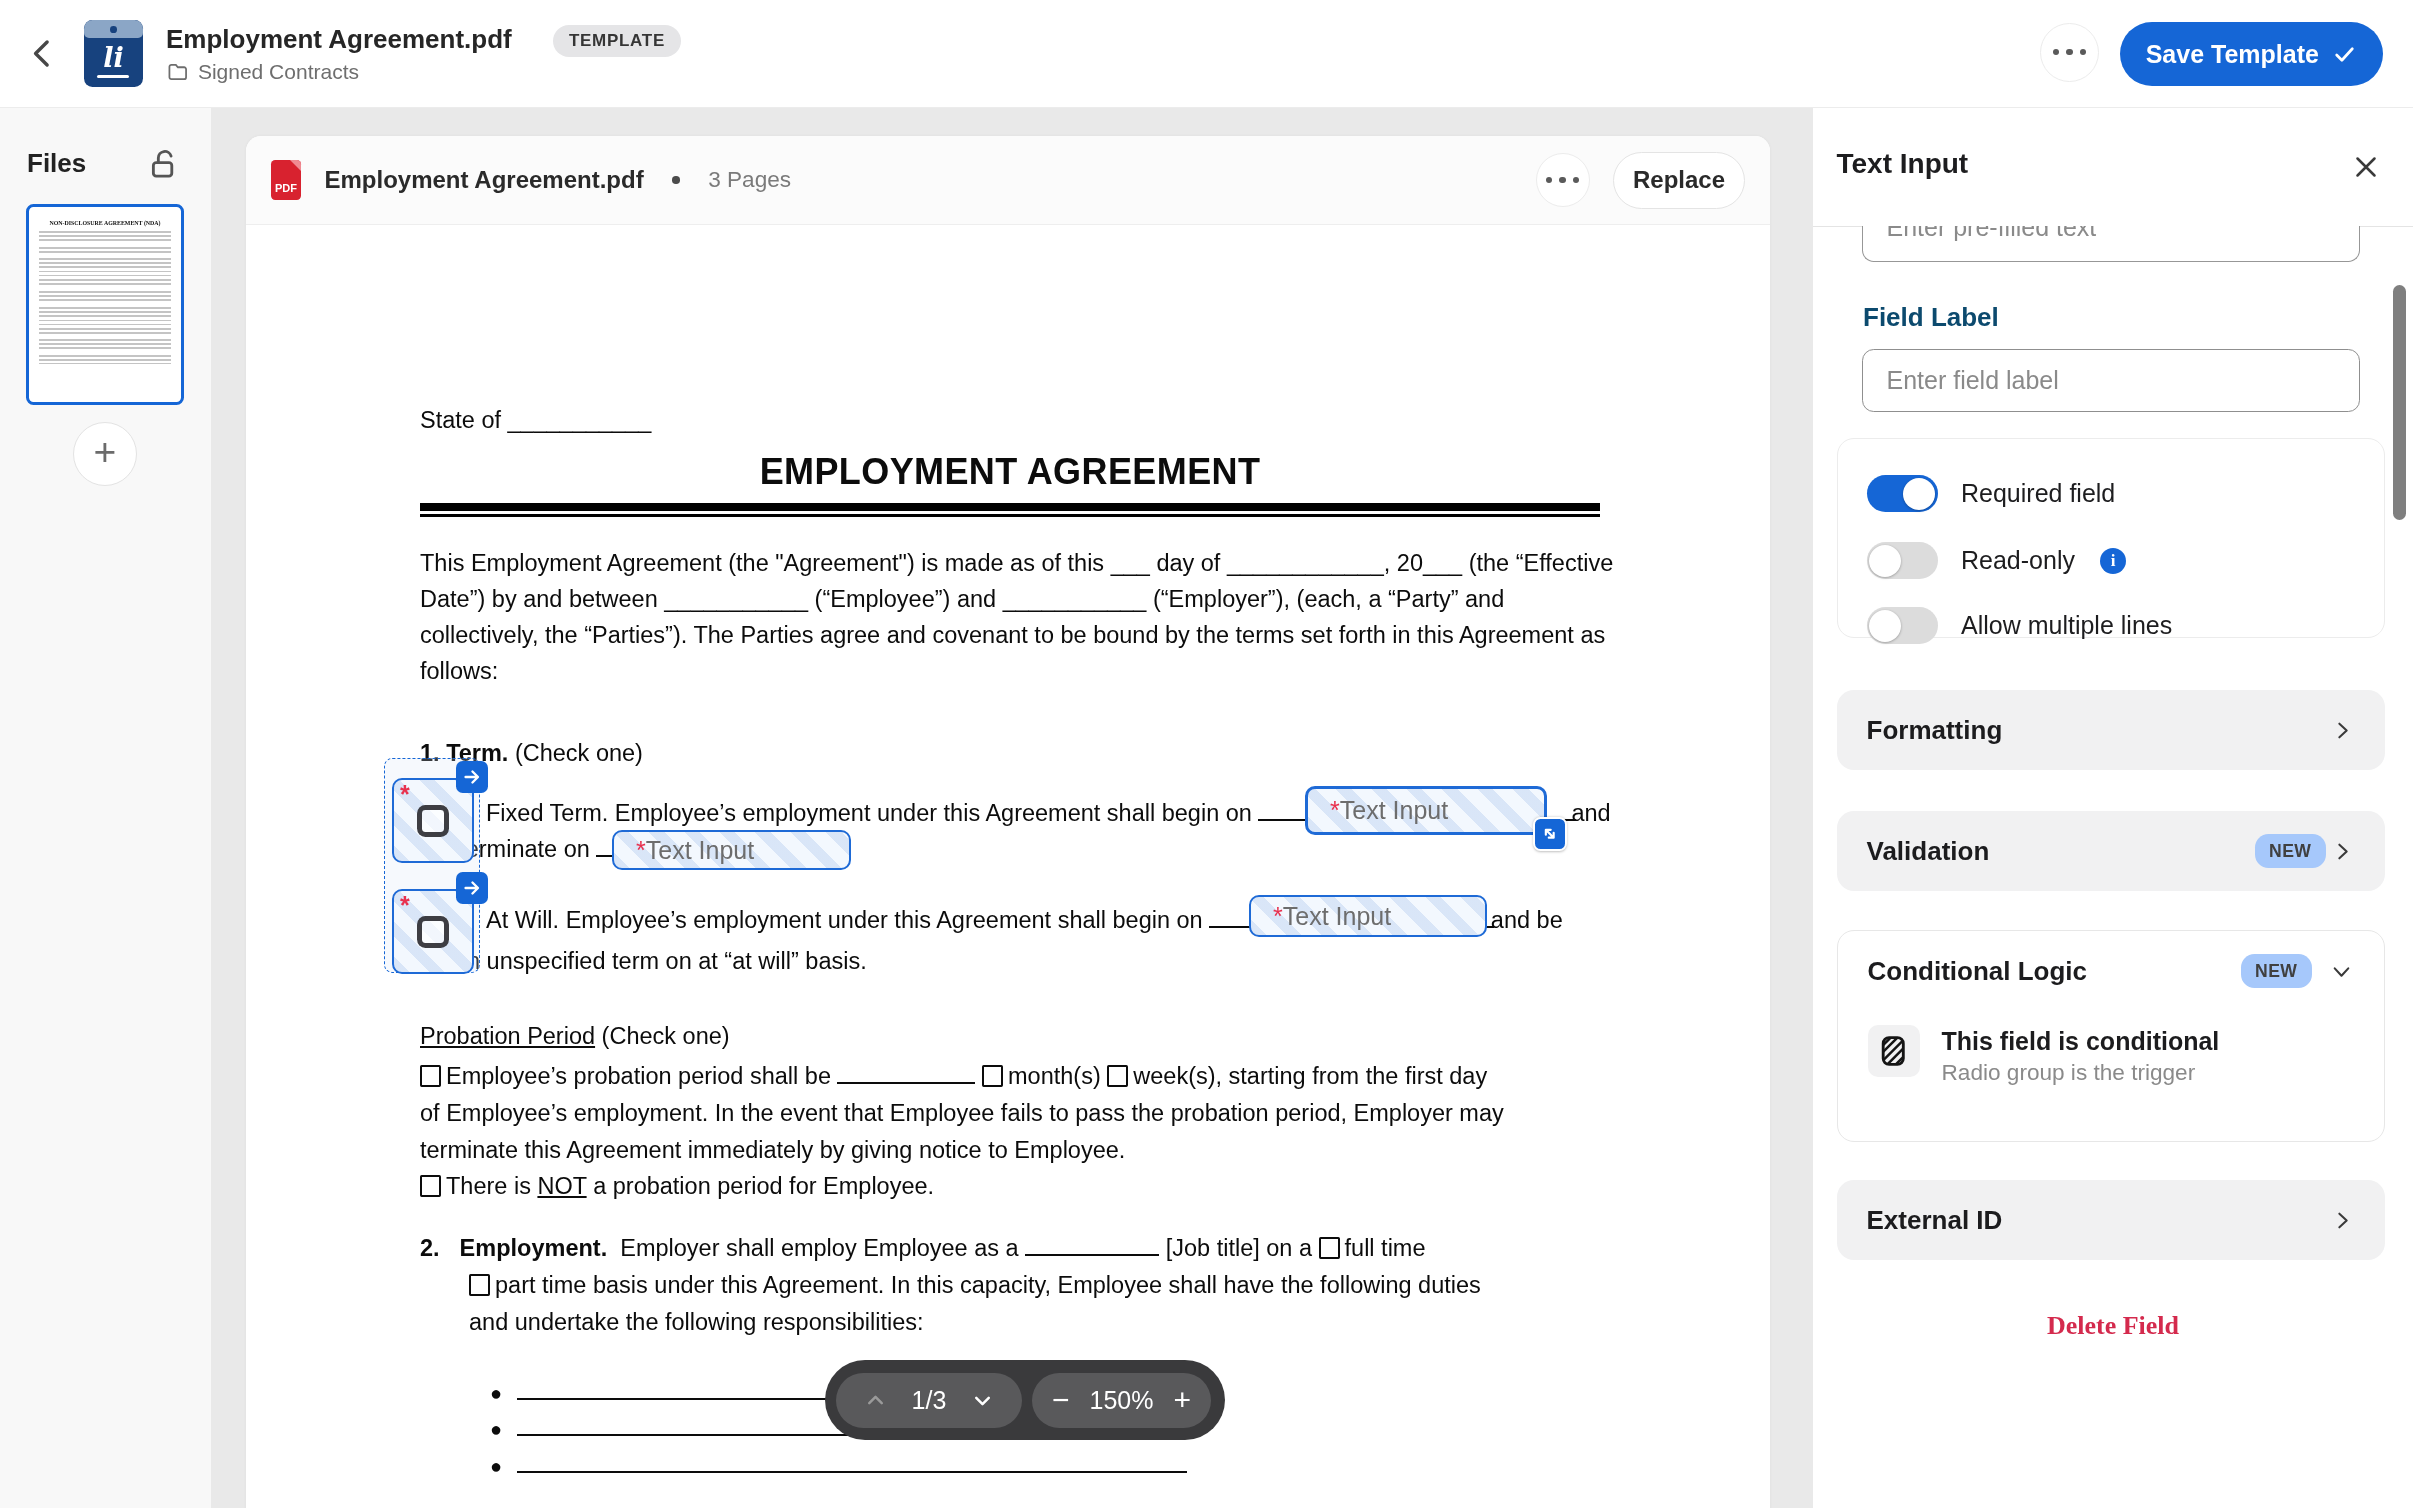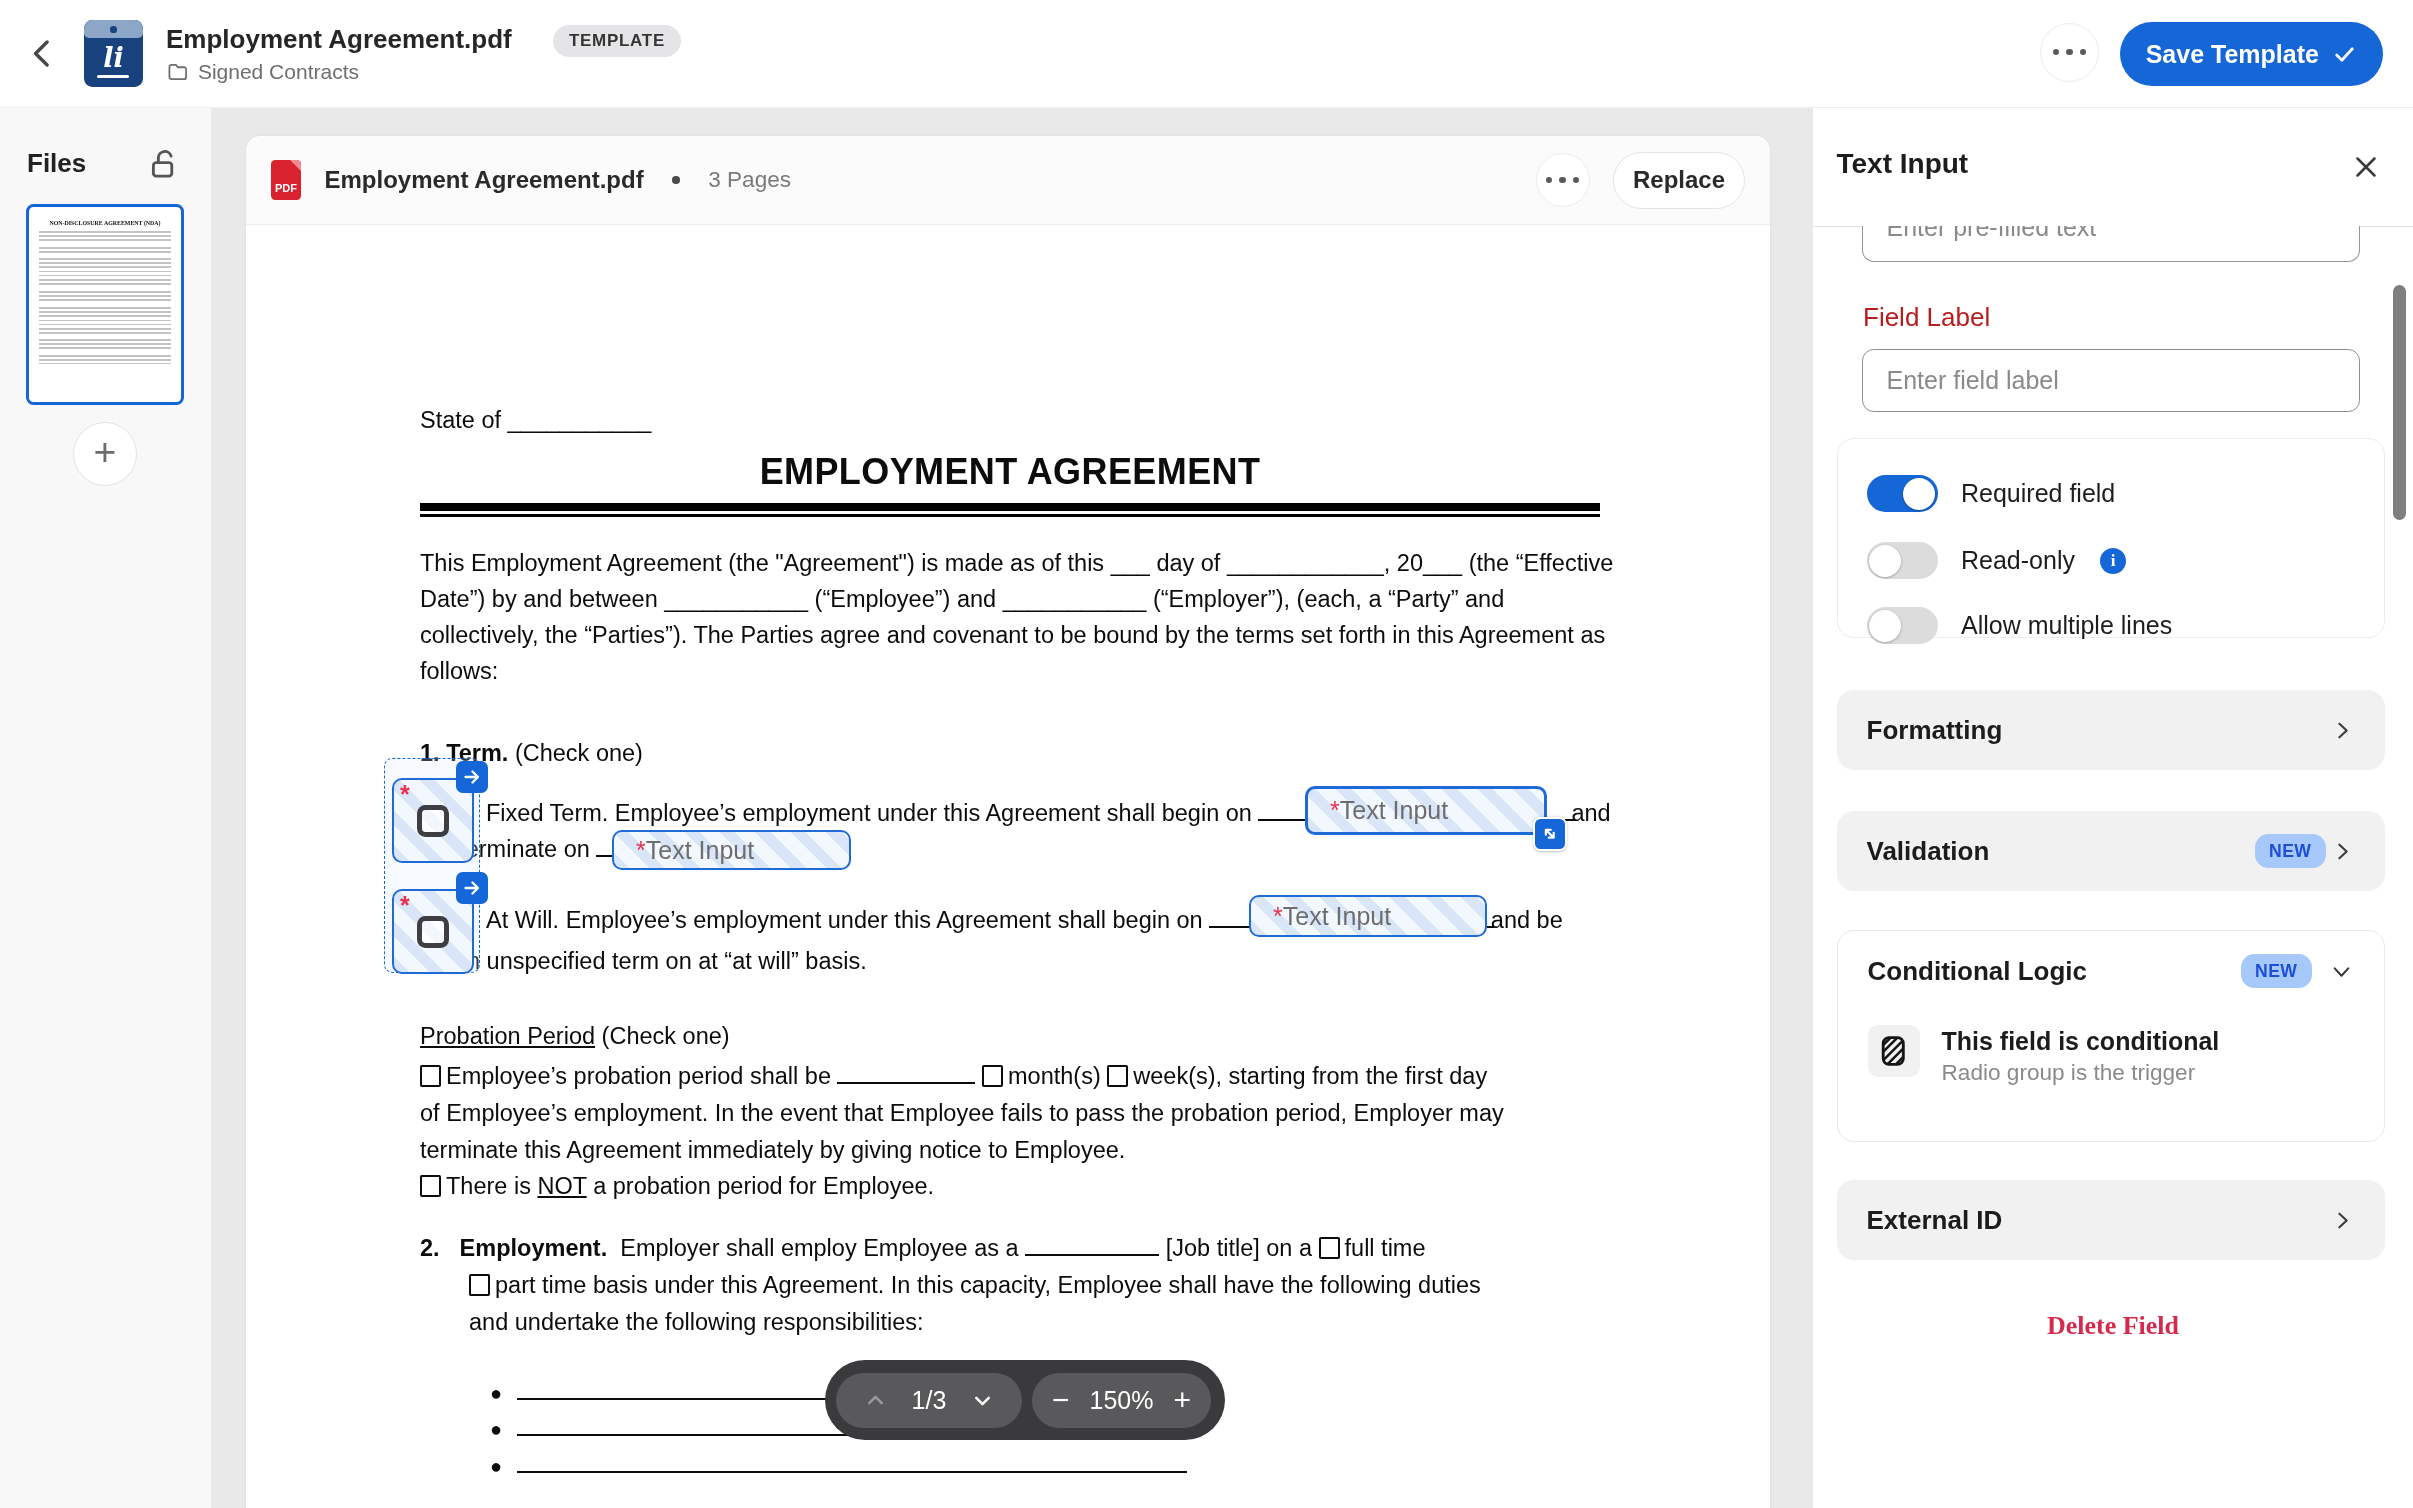--- a/index.html
+++ b/index.html
@@ -127,21 +127,21 @@
 
   
   #panel { position:absolute; left:1813px; top:108px; width:600px; height:1400px; background:#fff; }
   .panel-title { position:absolute; left:23.5px; top:40px; font-size:28px; font-weight:700; color:#1d1d1f; }
   .panel-close { position:absolute; left:536px; top:42px; width:34px; height:34px; cursor:pointer; }
   .panel-divider { position:absolute; left:0; top:118px; width:600px; height:0.8px; background:#e4e4e4; }
   .prefill-input { position:absolute; left:49px; top:118px; width:498px; height:36px;
                    border:1.7px solid #979797; border-top:none; border-radius:0 0 11.7px 11.7px; overflow:hidden;
                    background:#fff; }
   .prefill-input span { position:absolute; left:23.5px; top:-13.4px; color:#8a8a8a; font-size:25px; }
-  .field-label-h { position:absolute; left:50px; top:194px; font-size:26px; font-weight:400; color:#b91c1c; }
+  .field-label-h { position:absolute; left:50px; top:194px; font-size:26px; font-weight:700; color:#0c4a6e; }
   .label-input { position:absolute; left:49px; top:241px; width:498px; height:63px; border:1.7px solid #8f8f8f;
                  border-radius:11.7px; font-size:25px; color:#1d1d1f; padding:0 23.5px;
                  font-family:"Liberation Sans", sans-serif; background:#fff; }
   .label-input::placeholder { color:#8a8a8a; }
 
   .toggle-card { position:absolute; left:23.5px; top:330px; width:548px; height:200px; background:#fff;
                  border:1.7px solid #ececec; border-radius:17px; }
   .toggle-row { position:absolute; left:29px; display:flex; align-items:center; gap:23.5px; }
   .toggle { width:71px; height:37px; border-radius:18.4px; position:relative; cursor:pointer; flex:none; }
   .toggle.on { background:#1566d6; }
@@ -151,21 +151,21 @@
   .toggle.on .knob { right:2.5px; }
   .toggle.off .knob { left:2.5px; }
   .toggle-label { font-size:25px; color:#1d1d1f; }
   .info-dot { width:26px; height:26px; border-radius:50%; background:#1566d6; color:#fff; font-size:17px;
               font-weight:700; display:flex; align-items:center; justify-content:center; margin-left:1.7px;
               font-family:"Liberation Serif", serif; cursor:pointer; }
 
   .sec-card { position:absolute; left:23.5px; width:548px; background:#f1f1f2; border-radius:17px;
               display:flex; align-items:center; padding:0 30px; gap:4px; cursor:pointer; }
   .sec-label { font-size:26px; font-weight:700; color:#1c1c1e; flex:1; }
-  .new-badge { background:#a6c8fb; color:#1d4ed8; font-size:17.6px; font-weight:700; letter-spacing:0.4px;
+  .new-badge { background:#a6c8fb; color:#404040; font-size:17.6px; font-weight:700; letter-spacing:0.4px;
                padding:6.7px 14.2px; border-radius:13.4px; }
   #sec-formatting { top:582px; height:80px; }
   #sec-validation { top:703px; height:80px; }
   .cond-card { position:absolute; left:23.5px; top:822px; width:548px; height:212px; background:#fff;
                border:1.7px solid #e7e7e7; border-radius:17px; }
   .cond-head { position:absolute; left:0; top:0; width:100%; height:80px; display:flex; align-items:center;
                padding:0 30px; gap:17px; cursor:pointer; }
   .cond-body { position:absolute; left:30px; top:94px; display:flex; gap:22px; }
   .cond-icon-box { width:52px; height:52px; background:#f1f1f2; border-radius:10px; display:flex;
                    align-items:center; justify-content:center; flex:none; }

